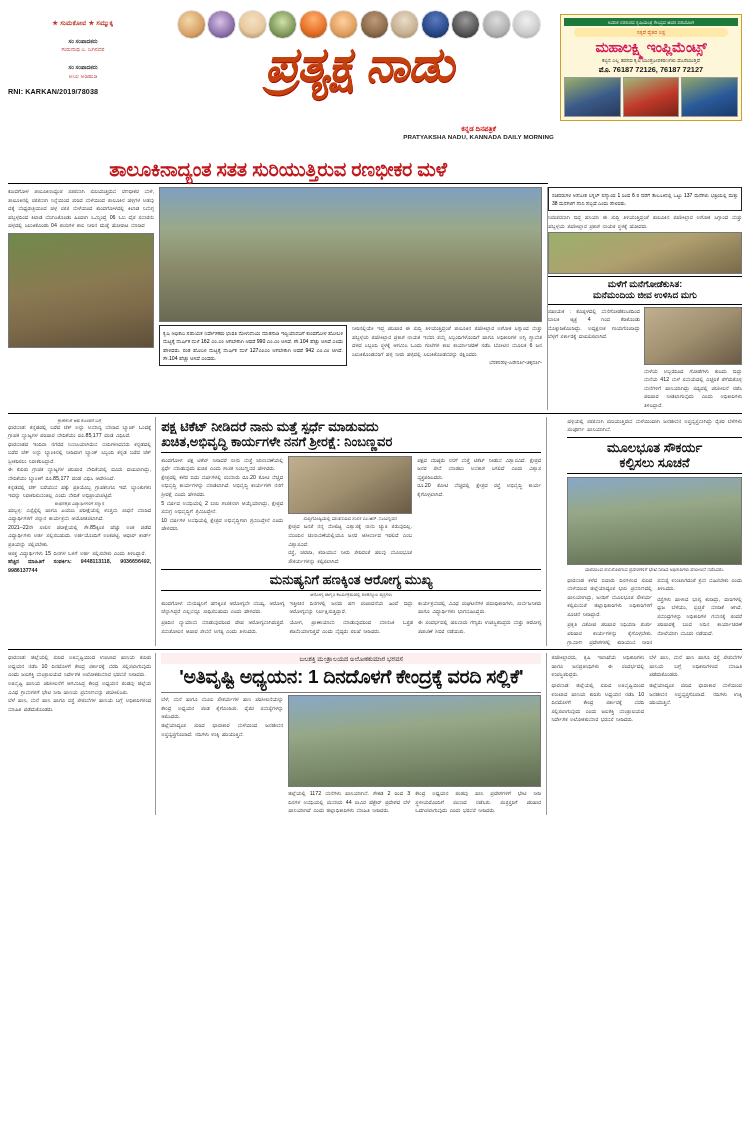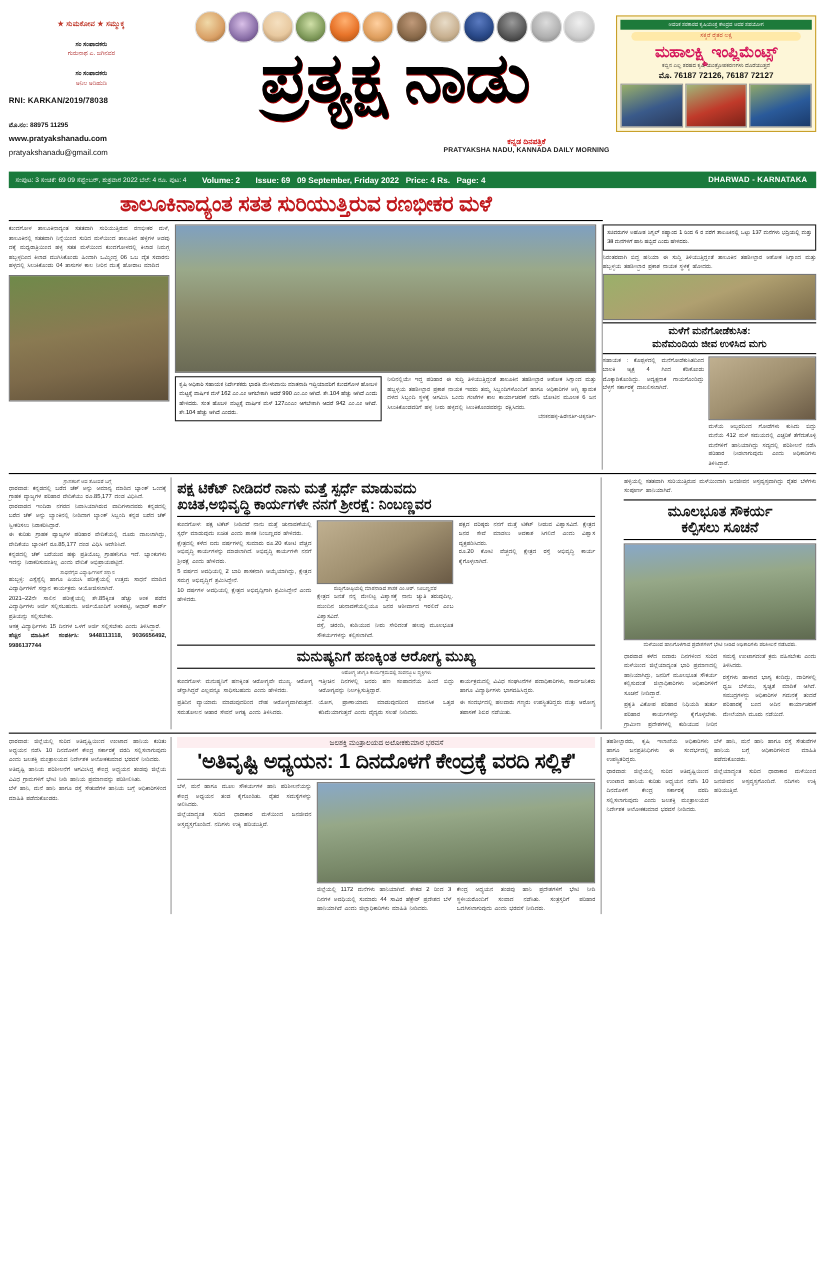--- a/index.html
+++ b/index.html
@@ -26,22 +26,22 @@
 
   .mh-center { flex: 1; position: relative; display:flex; flex-direction:column; align-items:center; }
   .portraits { display: flex; gap: 1.5px; margin-top: 4px; }
   .portrait {
     width: 29px; height: 29px; border-radius: 50%;
     border: 1.2px solid #ddd; overflow:hidden; position: relative;
   }
   .logo-row { display:flex; align-items:flex-end; margin-top: 2px; }
   .logo-k {
     font-family: "Liberation Sans", sans-serif;
-    font-size: 62px; font-weight: bold; color: #000000;
-    letter-spacing: -1px; line-height: 1; text-shadow: 0.5px 0.5px 0 #a00;
+    font-size: 48px; font-weight: bold; color: #c2410c;
+    letter-spacing: -1px; line-height: 1; text-shadow: 0.5px 0.5px 0 #a00; font-style: italic;
   }
   .logo-sub { position:absolute; right: 6px; bottom: 14px; text-align:center;}
   .logo-sub .kn { font-size: 7px; color:#d01010; font-weight:bold; }
   .logo-sub .en { font-size: 6.2px; font-weight: bold; color:#222; letter-spacing:.1px; }
 
   .mh-right { width: 182px; padding-top: 8px; }
   .ad-box { border: 1.2px solid #c8a02a; background: #fdf6d8; padding: 3px; }
   .ad-l1 { background:#1d7a3a; color:#fff; font-size:4.8px; text-align:center; padding:1.5px 2px; }
   .ad-l2 { text-align:center; font-size:5.6px; color:#c0392b; background:#ffe9a8; margin:2px 10px; padding:1px; border-radius:7px;}
   .ad-title { text-align:center; font-size:14px; font-weight:bold; color:#d4145a; margin-top:1px; letter-spacing:-.3px;}
@@ -115,28 +115,20 @@
       <div class="stars">★ ಸುಮಕೋವ ★ ಸಮ್ಮುಕ್ಕ</div>
       <div class="ed-block">
         <div class="ed-role">ಸಂ ಸಂಪಾದಕರು</div>
         <div class="ed-name">ಗುರುನಾಥ ಎ. ಜಗಿನವರ</div>
       </div>
       <div class="ed-block">
         <div class="ed-role">ಸಂ ಸಂಪಾದಕರು</div>
         <div class="ed-name">ಅನಿಲ ಅಡಿಹುಡಿ</div>
       </div>
       <div class="rni">RNI: KARKAN/2019/78038</div>
-      <div class="contact">
-        <div class="ph">
-          <span>ಮೊ.ನಂ:</span>
-          <span>88975 11295</span>
-        </div>
-        <div class="web">www.pratyakshanadu.com</div>
-        <div class="web" style="font-weight:normal">pratyakshanadu@gmail.com</div>
-      </div>
     </div>
 
     <div class="mh-center">
       <div class="portraits">
         <div class="portrait" style="background:radial-gradient(circle at 40% 35%,#f0d9a8,#d9a066 60%,#8a5a2a)"></div>
         <div class="portrait" style="background:radial-gradient(circle at 45% 40%,#d9c0e8,#8a6fa8 60%,#4a3060)"></div>
         <div class="portrait" style="background:radial-gradient(circle at 50% 35%,#f5e0c0,#e8c9a0 55%,#a07a50)"></div>
         <div class="portrait" style="background:radial-gradient(circle at 50% 40%,#d0e0a8,#7f9a5a 60%,#4a5a30)"></div>
         <div class="portrait" style="background:radial-gradient(circle at 50% 30%,#ffb070,#e8742a 55%,#a04a10)"></div>
         <div class="portrait" style="background:radial-gradient(circle at 48% 38%,#ffd0a0,#e0a060 58%,#9a6a30)"></div>
@@ -166,29 +158,20 @@
         <div class="ad-phone">ಮೊ. 76187 72126,  76187 72127</div>
         <div class="ad-imgs">
           <div class="ad-img" style="background:linear-gradient(160deg,#9ab06a,#3a5a8a 55%,#2a3a5a)"></div>
           <div class="ad-img" style="background:linear-gradient(160deg,#a0b87a,#c03a2a 55%,#7a2218)"></div>
           <div class="ad-img" style="background:linear-gradient(160deg,#90a86a,#2a5a9a 55%,#1a3a6a)"></div>
         </div>
       </div>
     </div>
   </div>
 
-  <div class="banner">
-    <span class="kn">ಸಂಪುಟ: 3    ಸಂಚಿಕೆ: 69    09 ಸೆಪ್ಟೆಂಬರ್, ಶುಕ್ರವಾರ 2022   ಬೆಲೆ: 4 ರೂ.    ಪುಟ: 4</span>
-    <span class="en">Volume: 2</span>
-    <span class="en">Issue: 69</span>
-    <span class="en" style="margin-left:6px">09 September, Friday 2022</span>
-    <span class="en" style="margin-left:6px">Price: 4 Rs.</span>
-    <span class="en" style="margin-left:6px">Page: 4</span>
-    <span class="place">DHARWAD - KARNATAKA</span>
-  </div>
 
   <div class="lead-head">ತಾಲೂಕಿನಾದ್ಯಂತ ಸತತ ಸುರಿಯುತ್ತಿರುವ ರಣಭೀಕರ ಮಳೆ</div>
 
   <div class="cols">
 
     <div style="width:150px">
       <p class="kn-body">ಕುಂದಗೋಳ ತಾಲೂಕಿನಾದ್ಯಂತ ಸತತವಾಗಿ ಸುರಿಯುತ್ತಿರುವ ರಣಭೀಕರ ಮಳೆ, ತಾಲೂಕಿನಲ್ಲಿ ಸತತವಾಗಿ ನಿನ್ನೆಯಿಂದ ಸುರಿದ ಮಳೆಯಿಂದ ತಾಲೂಕಿನ ಹಳ್ಳಿಗಳ ಅಡವು ದಕ್ಕೆ ಮಧ್ಯರಾತ್ರಿಯಿಂದ ಹಳ್ಳ ಸತತ ಮಳೆಯಿಂದ ಕುಂದಗೋಳದಲ್ಲಿ ಕಿಲಾಡ ನಿಮಗ್ಗ ಹಬ್ಬಳ್ಳದಿಂದ ಕಿಲಾಡ ಮುಗಿಸಿಕೊಂಡು ಹಿಂದಾಗಿ ಒಮ್ಮಿಂದ್ದ 06 ಒಬ ದೈತ ಸವಾರನು ಹಳ್ಳದಲ್ಲಿ ಸಿಲುಕಿಕೊಂಡು 04 ತಾಸುಗಳ ಕಾಲ ನೀರಿನ ದುಃಕ್ಕೆ ಹೋರಾಟ ಮಾಡಿದ</p>
       <div class="photo road" style="height:115px;margin-top:3px"></div>
     </div>
 

